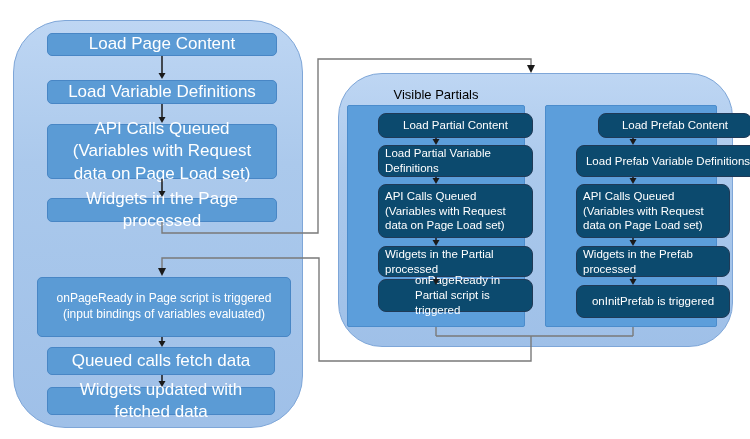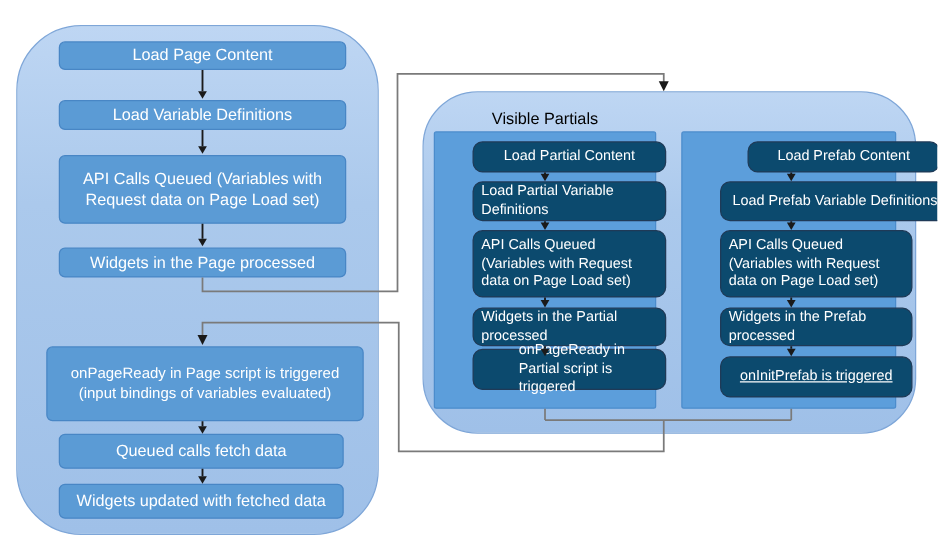--- a/index.html
+++ b/index.html
@@ -10,32 +10,32 @@
   .container{
     position:absolute;box-sizing:border-box;
     background:linear-gradient(180deg,#bed6f3 0%,#abc9ec 35%,#9fc0e8 100%);
     border:1.5px solid #7ea6d8;
   }
   .container.left{left:13px;top:20px;width:290px;height:408px;border-radius:52px;}
   .container.right{left:338px;top:73px;width:395px;height:274px;border-radius:44px;}
   .pbox{
     position:absolute;box-sizing:border-box;display:flex;align-items:center;justify-content:center;
     background:#5b9bd5;border:1px solid #4886c5;border-radius:5px;
-    color:#ffffff;font-size:13px;line-height:1.3;text-align:center;padding:1px 10px;
+    color:#ffffff;font-size:17px;line-height:1.3;text-align:center;padding:1px 10px;
   }
   .pbox.wide{font-size:12px;padding:1px 4px;}
   .panel{
     position:absolute;box-sizing:border-box;background:#5c9edb;border:1px solid #4b8ccc;border-radius:2px;
   }
   .ibox{
     position:absolute;box-sizing:border-box;display:flex;align-items:center;justify-content:center;
     background:#0c4a6e;border:1.3px solid #1f3a57;border-radius:8px;
     color:#ffffff;font-size:11.5px;line-height:1.3;text-align:left;padding:1px 6px;margin-left:20px;
   }
-  .ibox.nowrap{white-space:nowrap;text-decoration:underline;}
+  .ibox.nowrap{white-space:nowrap;}
   .ptitle{
     position:absolute;color:#000000;font-size:13px;text-align:center;
   }
   svg.connectors{position:absolute;left:0;top:0;pointer-events:none;}
 </style>
 </head>
 <body>
 
 <div class="stage">
 

